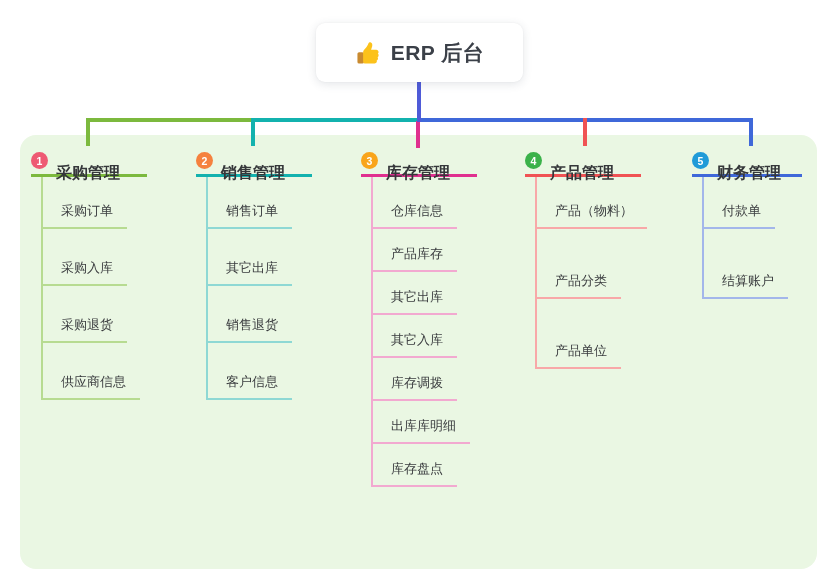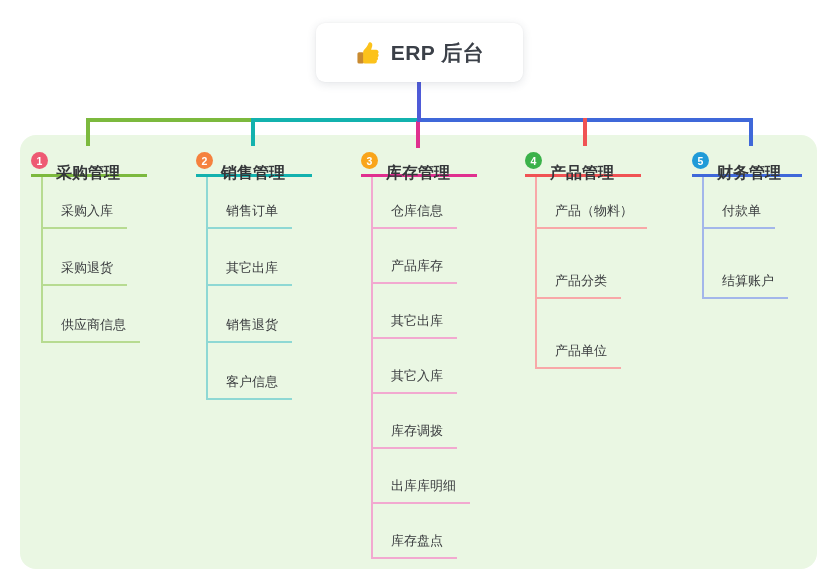--- a/index.html
+++ b/index.html
@@ -38,21 +38,21 @@
     border-bottom:3px solid var(--c);cursor:default;}
   .badge{width:17px;height:17px;border-radius:50%;background:var(--bg);flex:0 0 17px;
     color:#fff;font-size:10.5px;font-weight:bold;display:flex;align-items:center;justify-content:center;}
   .blabel{font-size:16px;font-weight:600;color:#35373a;white-space:nowrap;margin-top:26px;}
   .kids{position:absolute;left:10px;top:30px;display:flex;flex-direction:column;
     align-items:flex-start;border-left:2px solid var(--cl);}
   .kid{font-size:13px;line-height:19px;padding:0 14px 7px 18px;white-space:nowrap;
     border-bottom:2px solid var(--cl);color:#3a3c3f;}
   .kid:first-child{margin-top:24px;}
   #br1 .kid,#br2 .kid{margin-top:29px;}
-  #br3 .kid{margin-top:27px;}
+  #br3 .kid{margin-top:15px;}
   #br4 .kid,#br5 .kid{margin-top:42px;}
   #br1 .kid:first-child,#br2 .kid:first-child,#br3 .kid:first-child,
   #br4 .kid:first-child,#br5 .kid:first-child{margin-top:24px;}
 </style>
 </head>
 <body>
 
 <div class="stage">
 
   <div id="panel"></div>
@@ -76,20 +76,21 @@
     </span>
     <span id="root-label">ERP 后台</span>
   </div>
 
   <section class="branch" id="br1">
     <div class="btitle">
       <span class="badge">1</span>
       <span class="blabel">采购管理</span>
     </div>
     <div class="kids">
+        <div class="kid">采购订单</div>
         <div class="kid">采购入库</div>
         <div class="kid">采购退货</div>
         <div class="kid">供应商信息</div>
       </div>
   </section>
 
   <section class="branch" id="br2">
     <div class="btitle">
       <span class="badge">2</span>
       <span class="blabel">销售管理</span>

